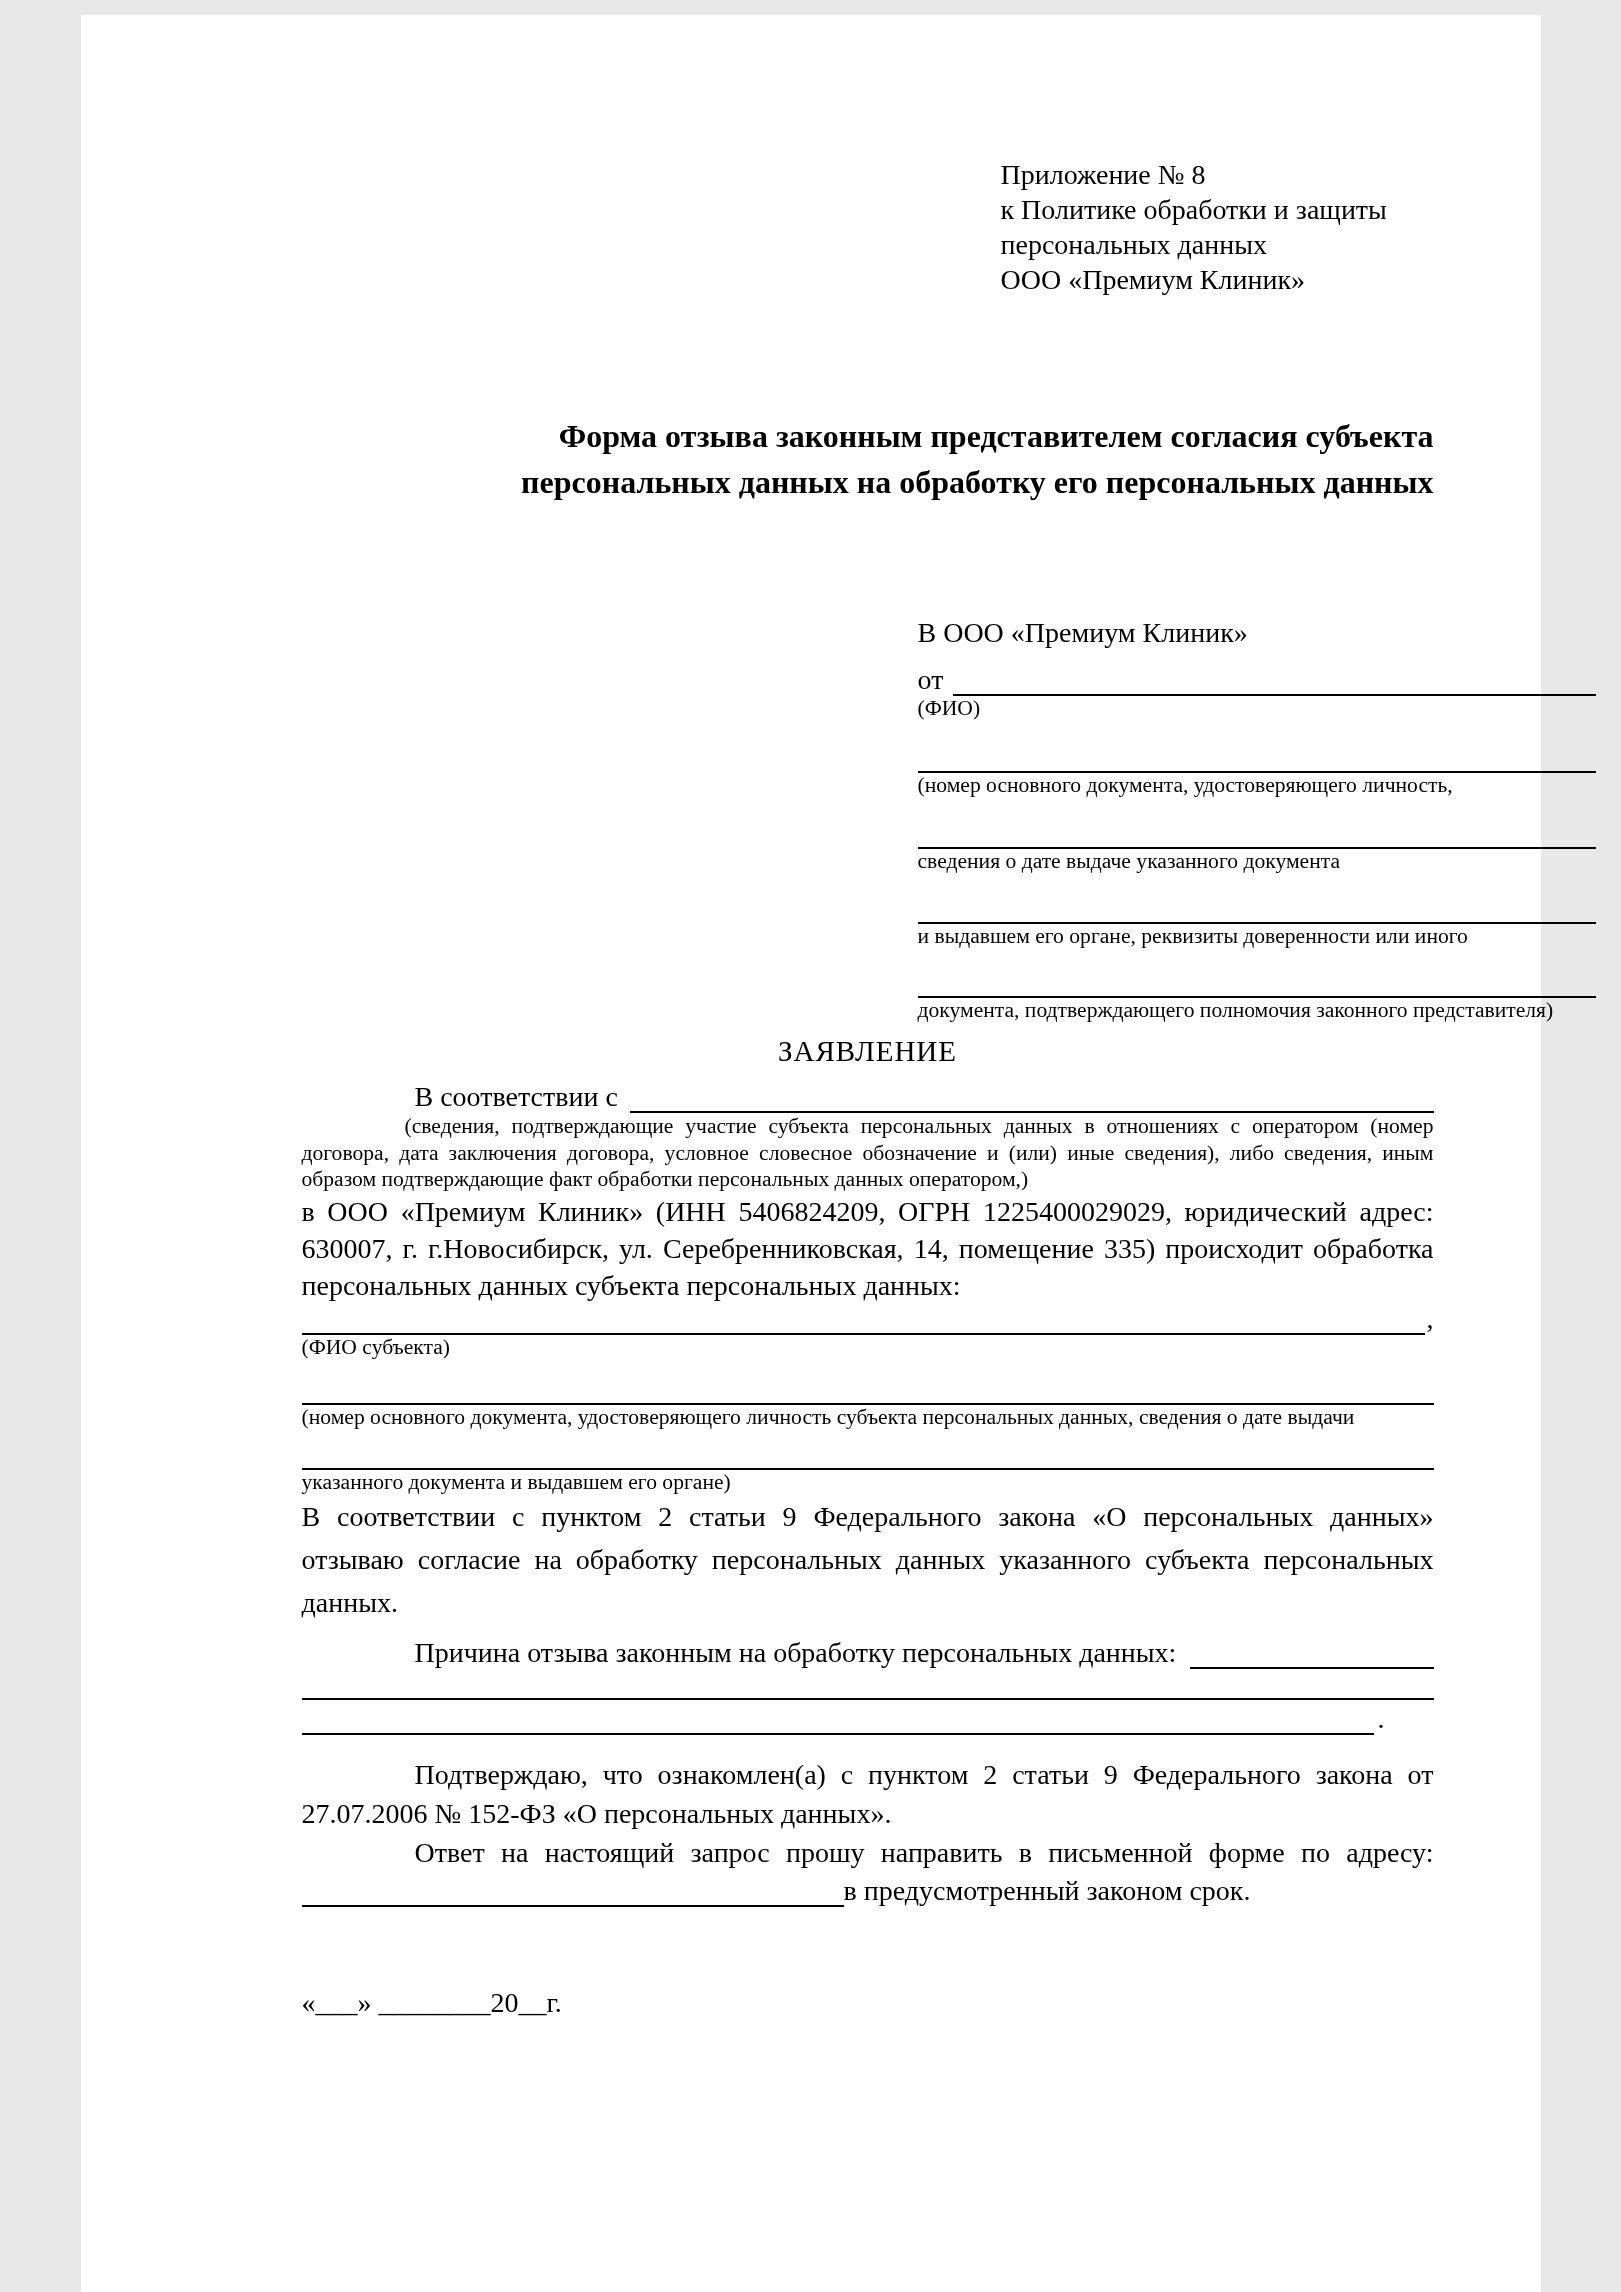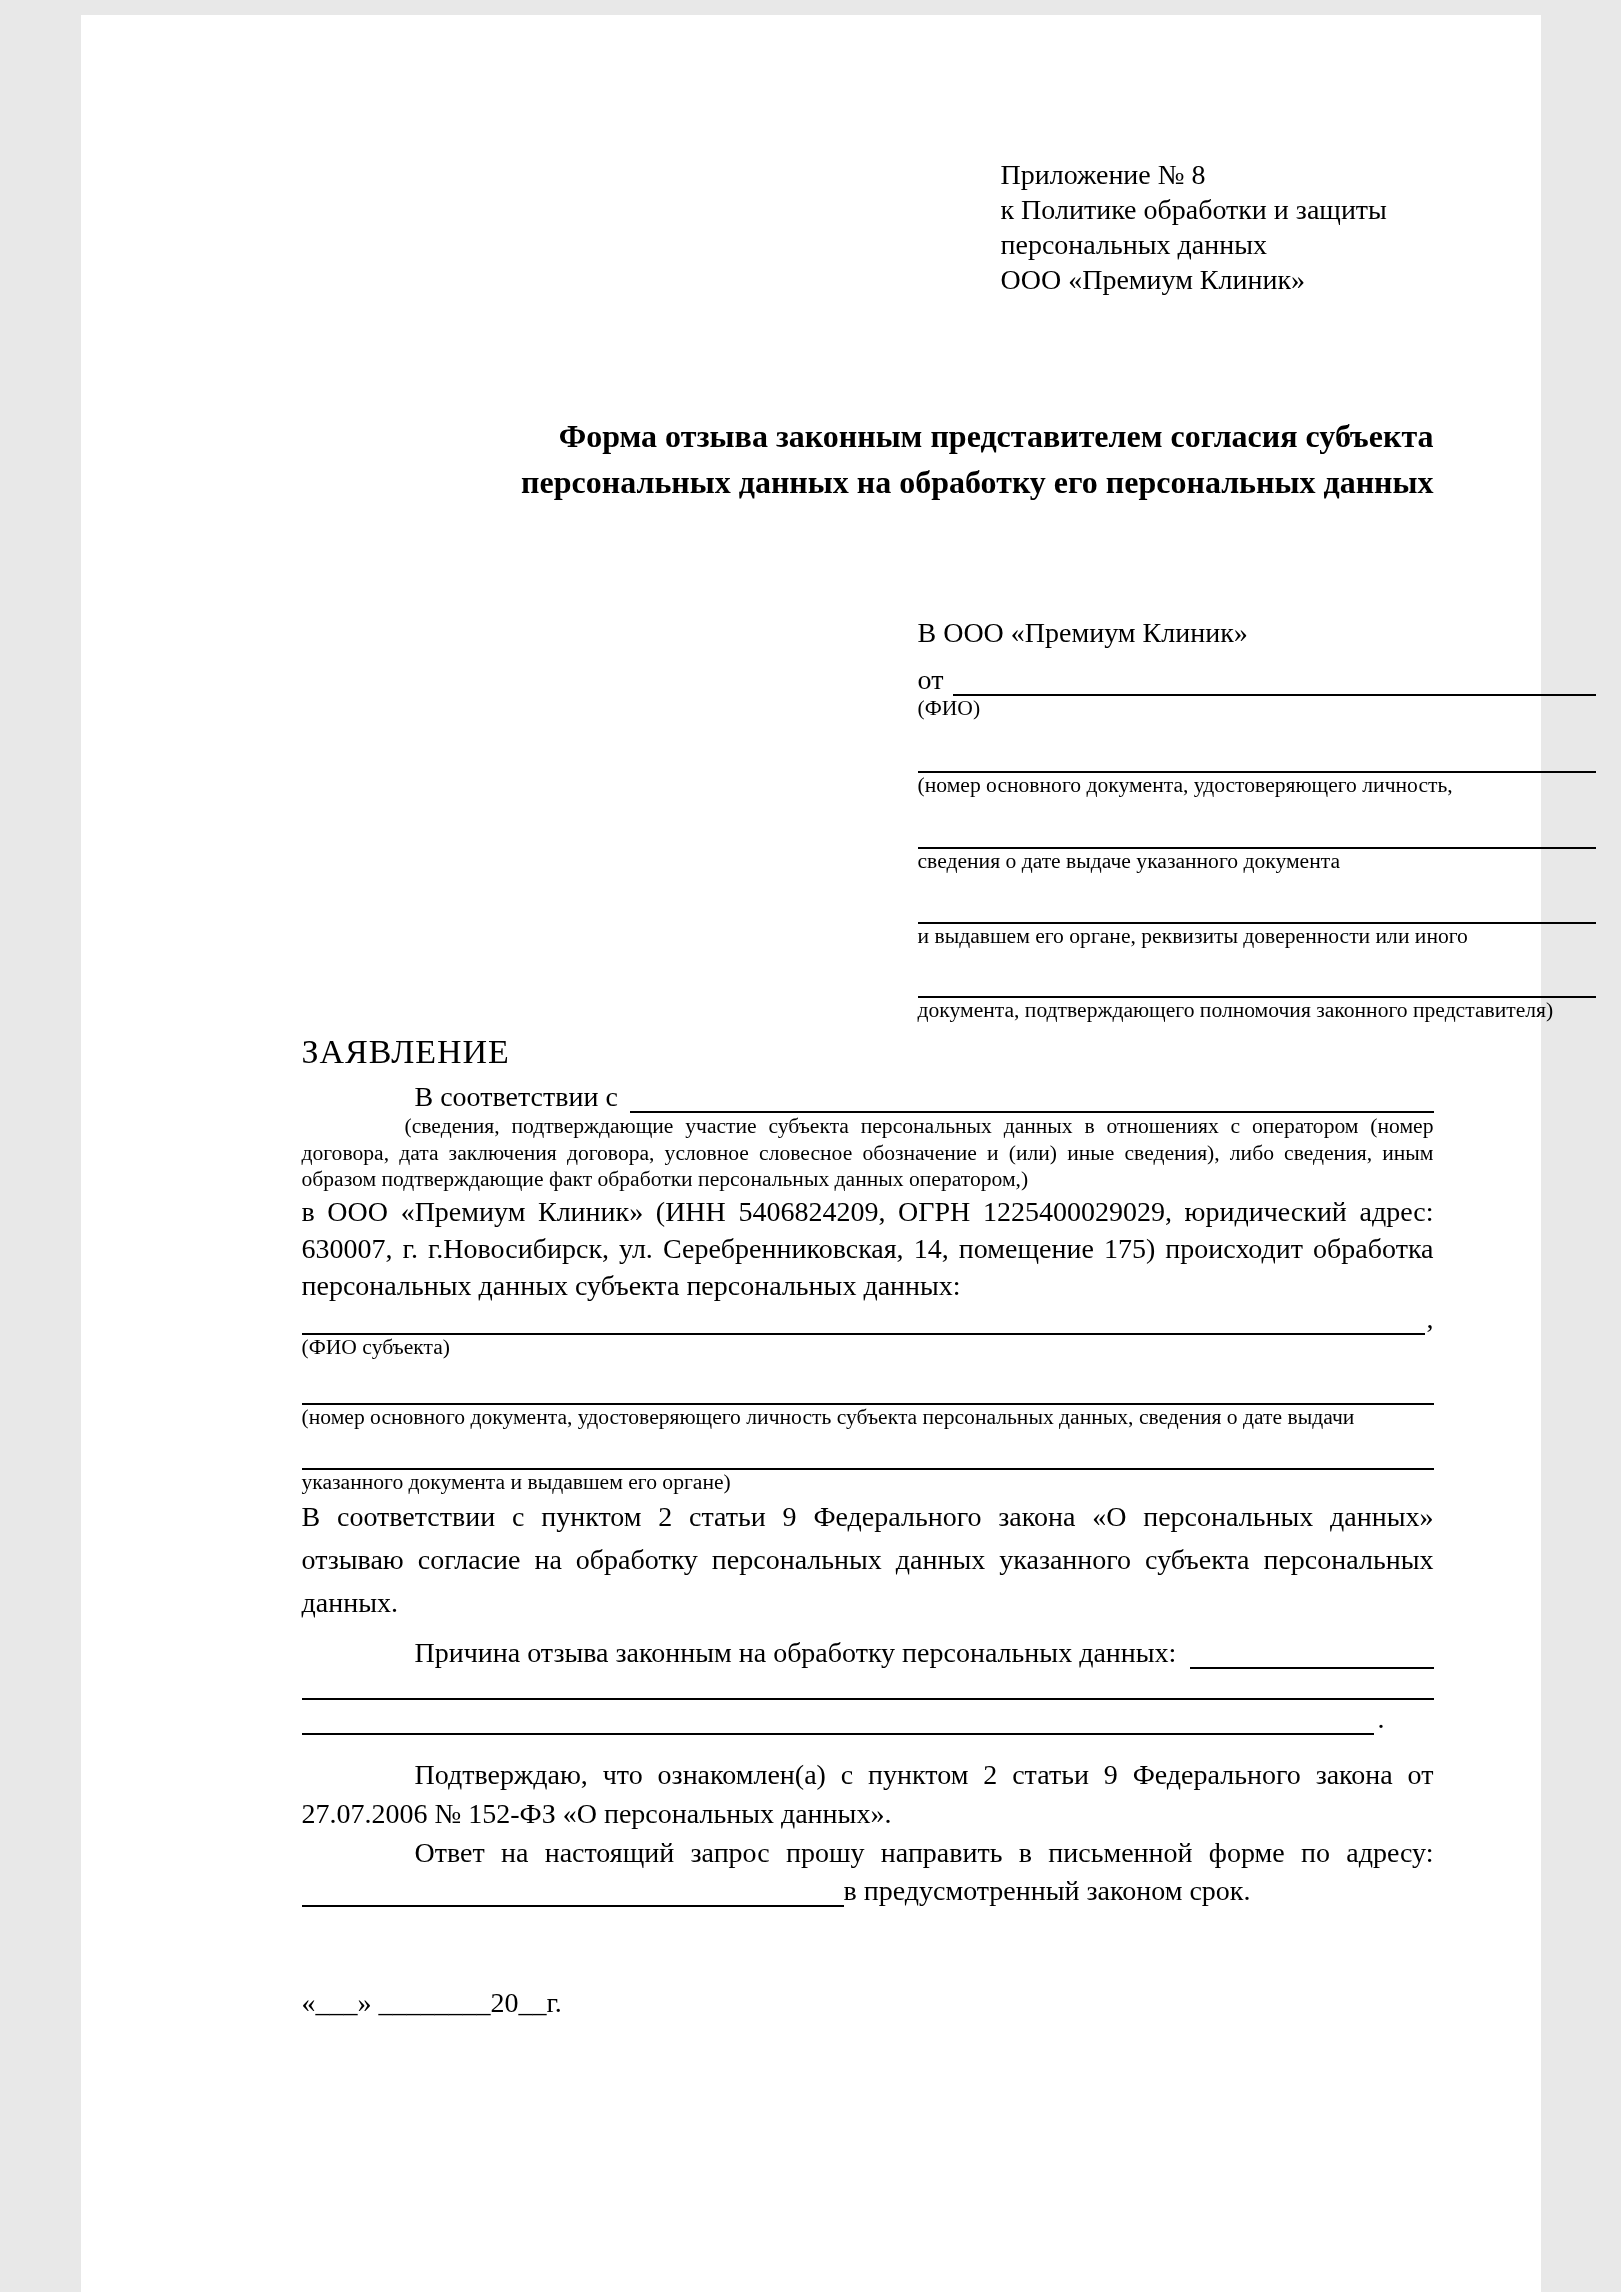--- a/index.html
+++ b/index.html
@@ -27,21 +27,21 @@
   .addressee { margin-top:108px; margin-left:616px; width:678px; }
   .addr-to { line-height:39px; }
   .row { display:flex; align-items:flex-end; }
   .from-row { height:44px;text-align:center; }
   .from-label { padding-right:9.8px; white-space:nowrap; }
   .fill { flex:1 1 auto; border-bottom:2.9px solid #000; }
   .caption { font-size:21.6px; line-height:25.5px; text-align:left; }
   .blank { border-bottom:2.9px solid #000; }
   .h50 { height:49px; } .h48 { height:47px; } .h44 { height:43px; } .h38 { height:37px; } .h30 { height:29px; }
   
-  .heading { font-size:34px; line-height:37px; margin-top:9.8px; letter-spacing:1px; }
+  .heading { text-align:center; font-size:29px; line-height:37px; margin-top:9.8px; letter-spacing:1px; }
   .intro-row { height:37px; margin-top:5.9px; }
   .intro-label { padding-left:113px; padding-right:11.8px; white-space:nowrap; }
   .note { font-size:21.6px; line-height:26.5px; text-align:justify; text-indent:103px; }
   .para { text-align:justify; }
   .lh38 { line-height:37px; }
   .lh40 { line-height:39px; }
   .lh44 { line-height:43px; }
   .indent { text-indent:113px; }
   .justify-last { text-align:justify; text-align-last:justify; }
   .line-comma-row { height:23.5px; margin-top:7.8px; }
@@ -93,21 +93,21 @@
 
   <div class="heading">ЗАЯВЛЕНИЕ</div>
 
   <div class="row intro-row">
     <span class="intro-label">В соответствии с</span>
     <span class="fill"></span>
   </div>
 
   <div class="note">(сведения, подтверждающие участие субъекта персональных данных в отношениях с оператором (номер договора, дата заключения договора, условное словесное обозначение и (или) иные сведения), либо сведения, иным образом подтверждающие факт обработки персональных данных оператором,)</div>
 
-  <div class="para lh38">в ООО «Премиум Клиник» (ИНН 5406824209, ОГРН 1225400029029, юридический адрес: 630007, г. г.Новосибирск, ул. Серебренниковская, 14, помещение 175) происходит обработка персональных данных субъекта персональных данных:</div>
+  <div class="para lh38">в ООО «Премиум Клиник» (ИНН 5406824209, ОГРН 1225400029029, юридический адрес: 630007, г. г.Новосибирск, ул. Серебренниковская, 14, помещение 335) происходит обработка персональных данных субъекта персональных данных:</div>
 
   <div class="row line-comma-row">
     <span class="fill"></span>
     <span class="comma-span">,</span>
   </div>
   <div class="caption">(ФИО субъекта)</div>
 
   <div class="blank h44"></div>
   <div class="caption">(номер основного документа, удостоверяющего личность субъекта персональных данных, сведения о дате выдачи</div>
 

